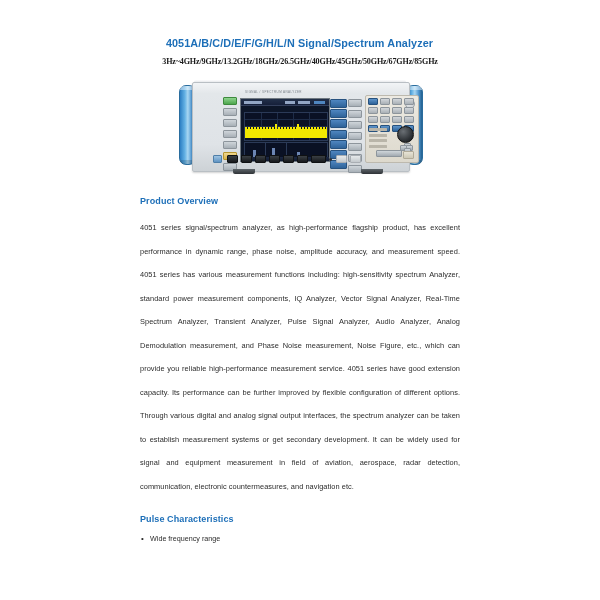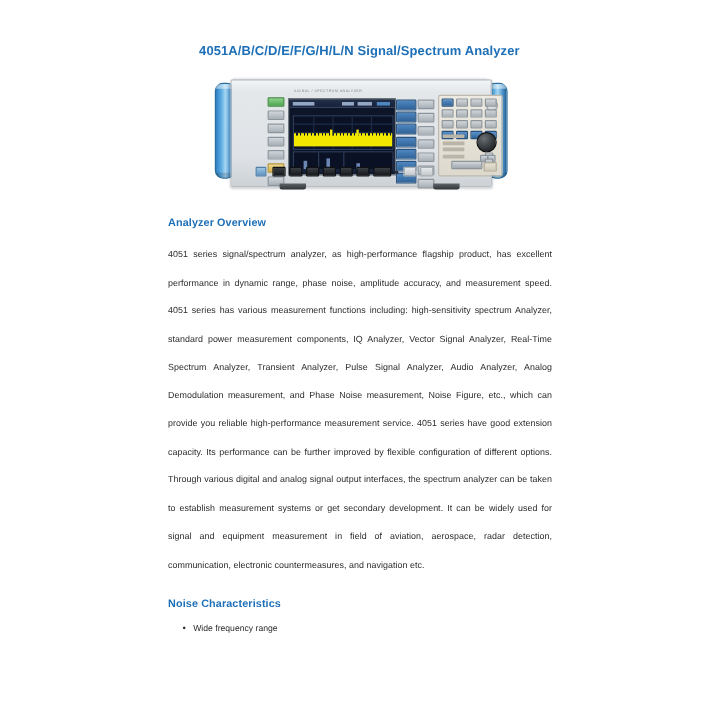--- a/index.html
+++ b/index.html
@@ -269,21 +269,21 @@
     letter-spacing: .1px;
   }
   .body-copy {
     font-size: 7.4px;
     line-height: 23.5px;
     text-align: justify;
     color: #2b2b2b;
     margin: 0;
     letter-spacing: .05px;
   }
-  .bullets { list-style: none; margin: 11px; padding: 0; }
+  .bullets { list-style: none; margin: 0; padding: 0; }
   .bullets li {
     font-size: 7.2px;
     color: #2b2b2b;
     line-height: 10px;
     padding-left: 10px;
     margin-bottom: 13.5px;
     position: relative;
   }
   .bullets li:before {
     content: "\2022";
@@ -295,20 +295,21 @@
   }
 </style>
 </head>
 <body>
 
 <div class="page">
   <div class="content">
 
     <div class="title-block">
       <div class="main-title">4051A/B/C/D/E/F/G/H/L/N Signal/Spectrum Analyzer</div>
+      <div class="sub-title">3Hz~4GHz/9GHz/13.2GHz/18GHz/26.5GHz/40GHz/45GHz/50GHz/67GHz/85GHz</div>
     </div>
 
     <div class="figure-wrap">
       <div class="instrument">
 
         <div class="handle left">
           <span class="handle-cap"></span>
           <span class="handle-cap bot"></span>
         </div>
         <div class="handle right">
@@ -433,23 +434,23 @@
             <b class="light"></b>
             <b class="light"></b>
           </div>
 
           <span class="foot l"></span>
           <span class="foot r"></span>
         </div>
       </div>
     </div>
 
-    <div class="section-head">Analyzer Overview</div>
+    <div class="section-head">Product Overview</div>
     <p class="body-copy">4051 series signal/spectrum analyzer, as high-performance flagship product, has excellent performance in dynamic range, phase noise, amplitude accuracy, and measurement speed. 4051 series has various measurement functions including: high-sensitivity spectrum Analyzer, standard power measurement components, IQ Analyzer, Vector Signal Analyzer, Real-Time Spectrum Analyzer, Transient Analyzer, Pulse Signal Analyzer, Audio Analyzer, Analog Demodulation measurement, and Phase Noise measurement, Noise Figure, etc., which can provide you reliable high-performance measurement service. 4051 series have good extension capacity. Its performance can be further improved by flexible configuration of different options. Through various digital and analog signal output interfaces, the spectrum analyzer can be taken to establish measurement systems or get secondary development. It can be widely used for signal and equipment measurement in field of aviation, aerospace, radar detection, communication, electronic countermeasures, and navigation etc.</p>
 
-    <div class="section-head">Noise Characteristics</div>
+    <div class="section-head">Pulse Characteristics</div>
     <ul class="bullets">
       <li>Wide frequency range</li>
 
     </ul>
 
   </div>
 </div>
 
 </body></html>

